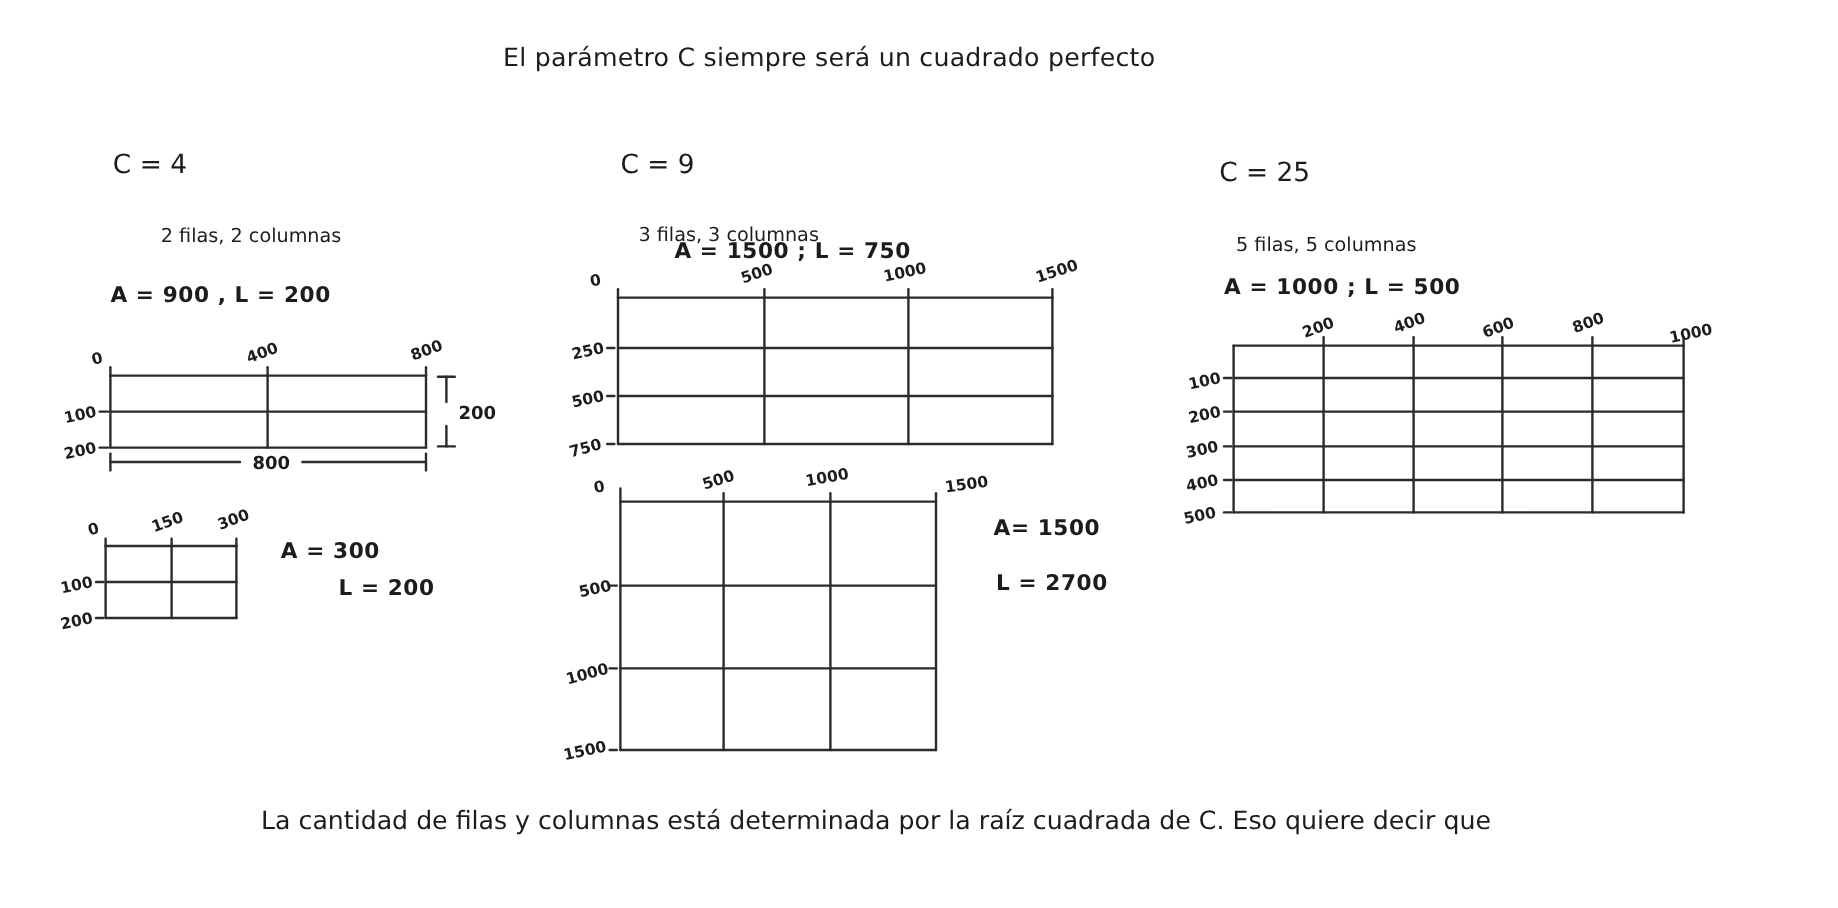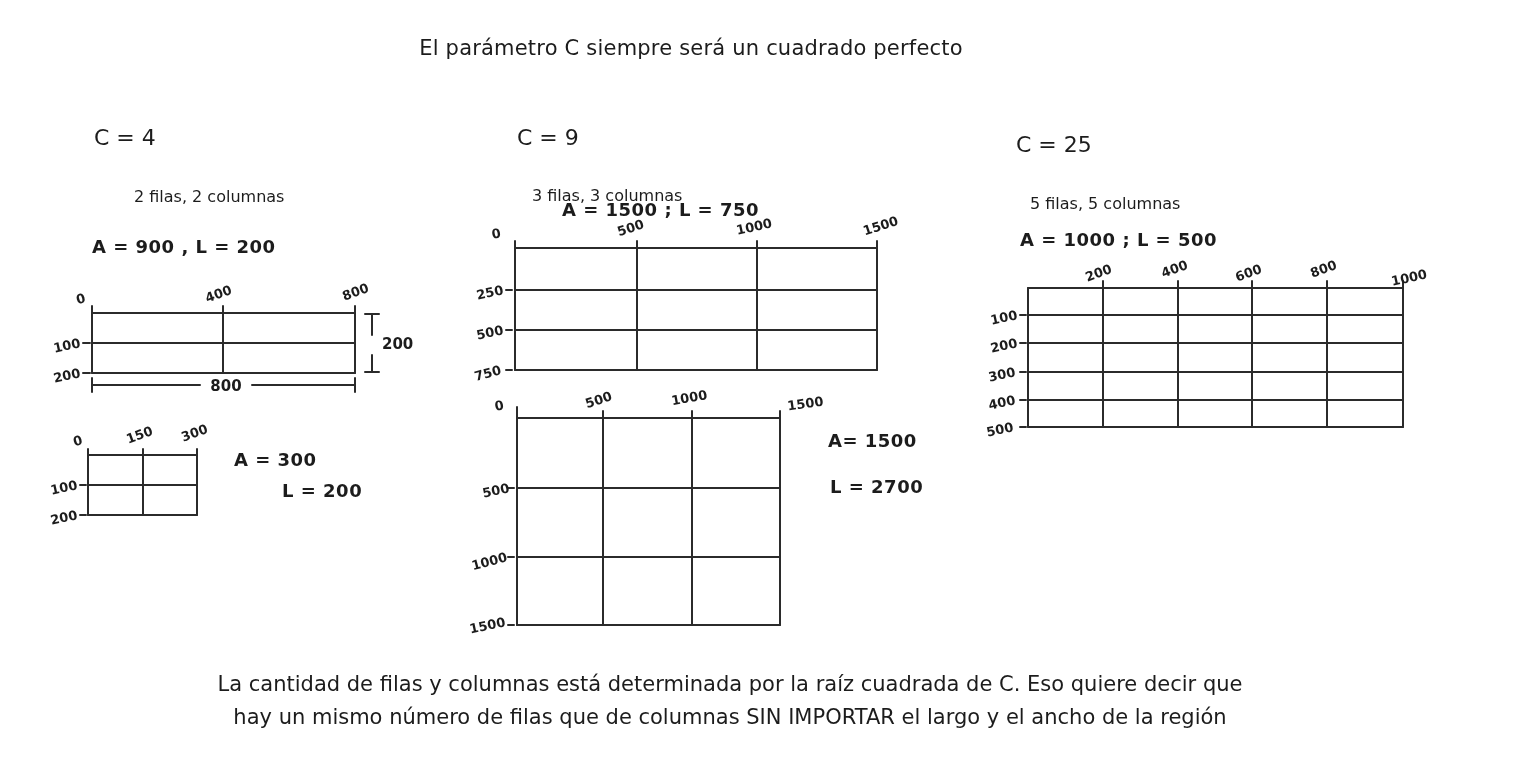--- a/index.html
+++ b/index.html
@@ -196,16 +196,15 @@
     <text class="tick" x="430" y="29" text-anchor="middle" transform="rotate(-12 430 29)">1000</text>
     <text class="tick" x="38" y="66" text-anchor="end" transform="rotate(-12 38 66)">100</text>
     <text class="tick" x="38" y="94" text-anchor="end" transform="rotate(-12 38 94)">200</text>
     <text class="tick" x="36" y="123" text-anchor="end" transform="rotate(-12 36 123)">300</text>
     <text class="tick" x="36" y="151" text-anchor="end" transform="rotate(-12 36 151)">400</text>
     <text class="tick" x="34" y="178" text-anchor="end" transform="rotate(-12 34 178)">500</text>
   </svg>
 
   <div class="abs footer">
     <div>La cantidad de filas y columnas está determinada por la raíz cuadrada de C. Eso quiere decir que</div>
-    <div>hay un mismo número de filas que de columnas SIN IMPORTAR el largo y el ancho de la región</div>
   </div>
 
 </div>
 
 </body></html>

